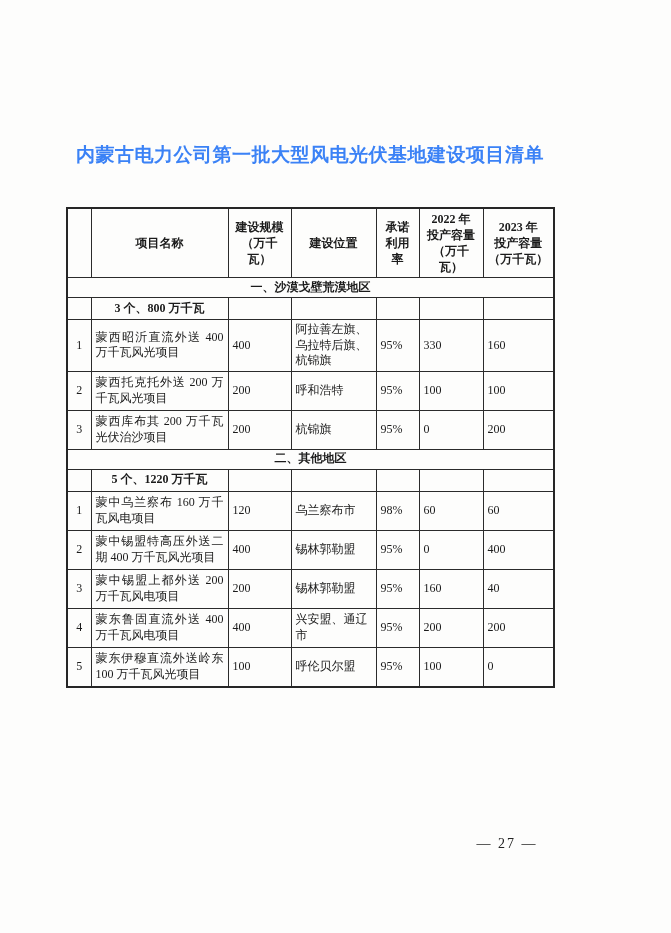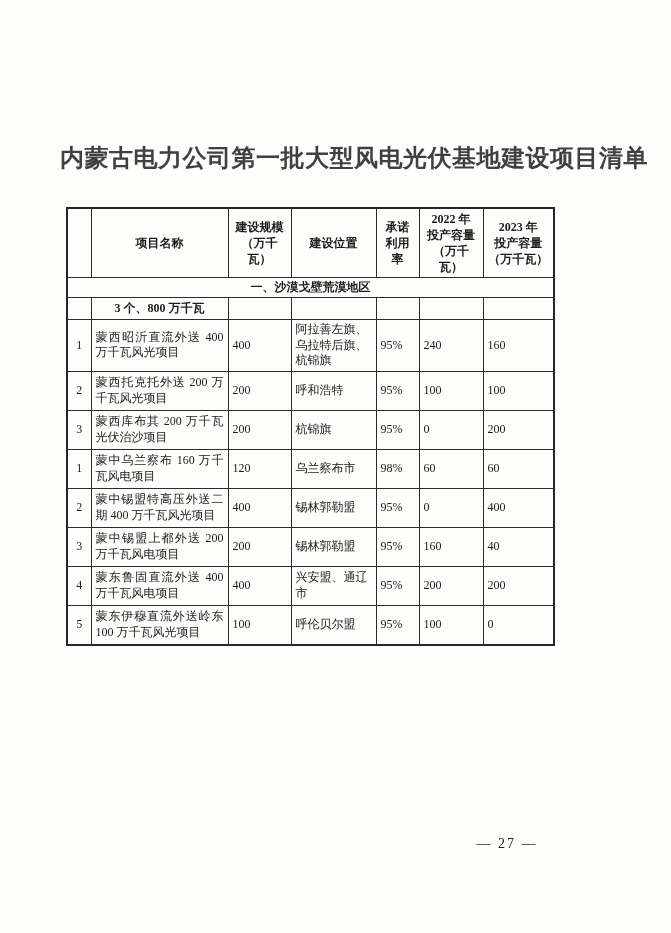--- a/index.html
+++ b/index.html
@@ -15,25 +15,25 @@
     font-family: "Liberation Serif", serif;
     color: #1b1b1b;
   }
   .page-title {
     position: absolute;
     left: 60px;
     top: 142px;
     width: 500px;
     text-align: center;
     font-family: "Liberation Sans", sans-serif;
-    font-size: 24px;
+    font-size: 19px;
     font-weight: bold;
     letter-spacing: 0.5px;
     white-space: nowrap;
-    color: #404040;
+    color: #3b82f6;
   }
   table.project-table {
     position: absolute;
     left: 66px;
     top: 207px;
     width: 487px;
     border-collapse: collapse;
     table-layout: fixed;
     border: 2px solid #262626;
     font-size: 12px;
@@ -129,40 +129,52 @@
         <td data-name="empty-cell"></td>
         <td data-name="empty-cell"></td>
         <td data-name="empty-cell"></td>
       </tr>
       <tr class="data-row" data-name="table-row">
         <td class="c-idx" data-name="row-index">1</td>
         <td class="c-name" data-name="project-name">蒙西昭沂直流外送 400 万千瓦风光项目</td>
         <td class="c-num" data-name="construction-scale">400</td>
         <td class="c-loc" data-name="construction-location">阿拉善左旗、乌拉特后旗、杭锦旗</td>
         <td class="c-num" data-name="promised-utilization-rate">95%</td>
-        <td class="c-num" data-name="capacity-2022">240</td>
+        <td class="c-num" data-name="capacity-2022">330</td>
         <td class="c-num" data-name="capacity-2023">160</td>
       </tr>
       <tr class="data-row" data-name="table-row">
         <td class="c-idx" data-name="row-index">2</td>
         <td class="c-name" data-name="project-name">蒙西托克托外送 200 万千瓦风光项目</td>
         <td class="c-num" data-name="construction-scale">200</td>
         <td class="c-loc" data-name="construction-location">呼和浩特</td>
         <td class="c-num" data-name="promised-utilization-rate">95%</td>
         <td class="c-num" data-name="capacity-2022">100</td>
         <td class="c-num" data-name="capacity-2023">100</td>
       </tr>
       <tr class="data-row" data-name="table-row">
         <td class="c-idx" data-name="row-index">3</td>
         <td class="c-name" data-name="project-name">蒙西库布其 200 万千瓦光伏治沙项目</td>
         <td class="c-num" data-name="construction-scale">200</td>
         <td class="c-loc" data-name="construction-location">杭锦旗</td>
         <td class="c-num" data-name="promised-utilization-rate">95%</td>
         <td class="c-num" data-name="capacity-2022">0</td>
         <td class="c-num" data-name="capacity-2023">200</td>
+      </tr>
+      <tr class="section-row" data-name="section-header-row">
+        <td data-name="section-title" colspan="7">二、其他地区</td>
+      </tr>
+      <tr class="subtotal-row" data-name="section-subtotal-row">
+        <td data-name="empty-cell"></td>
+        <td data-name="section-subtotal">5 个、1220 万千瓦</td>
+        <td data-name="empty-cell"></td>
+        <td data-name="empty-cell"></td>
+        <td data-name="empty-cell"></td>
+        <td data-name="empty-cell"></td>
+        <td data-name="empty-cell"></td>
       </tr>
       <tr class="data-row" data-name="table-row">
         <td class="c-idx" data-name="row-index">1</td>
         <td class="c-name" data-name="project-name">蒙中乌兰察布 160 万千瓦风电项目</td>
         <td class="c-num" data-name="construction-scale">120</td>
         <td class="c-loc" data-name="construction-location">乌兰察布市</td>
         <td class="c-num" data-name="promised-utilization-rate">98%</td>
         <td class="c-num" data-name="capacity-2022">60</td>
         <td class="c-num" data-name="capacity-2023">60</td>
       </tr>

